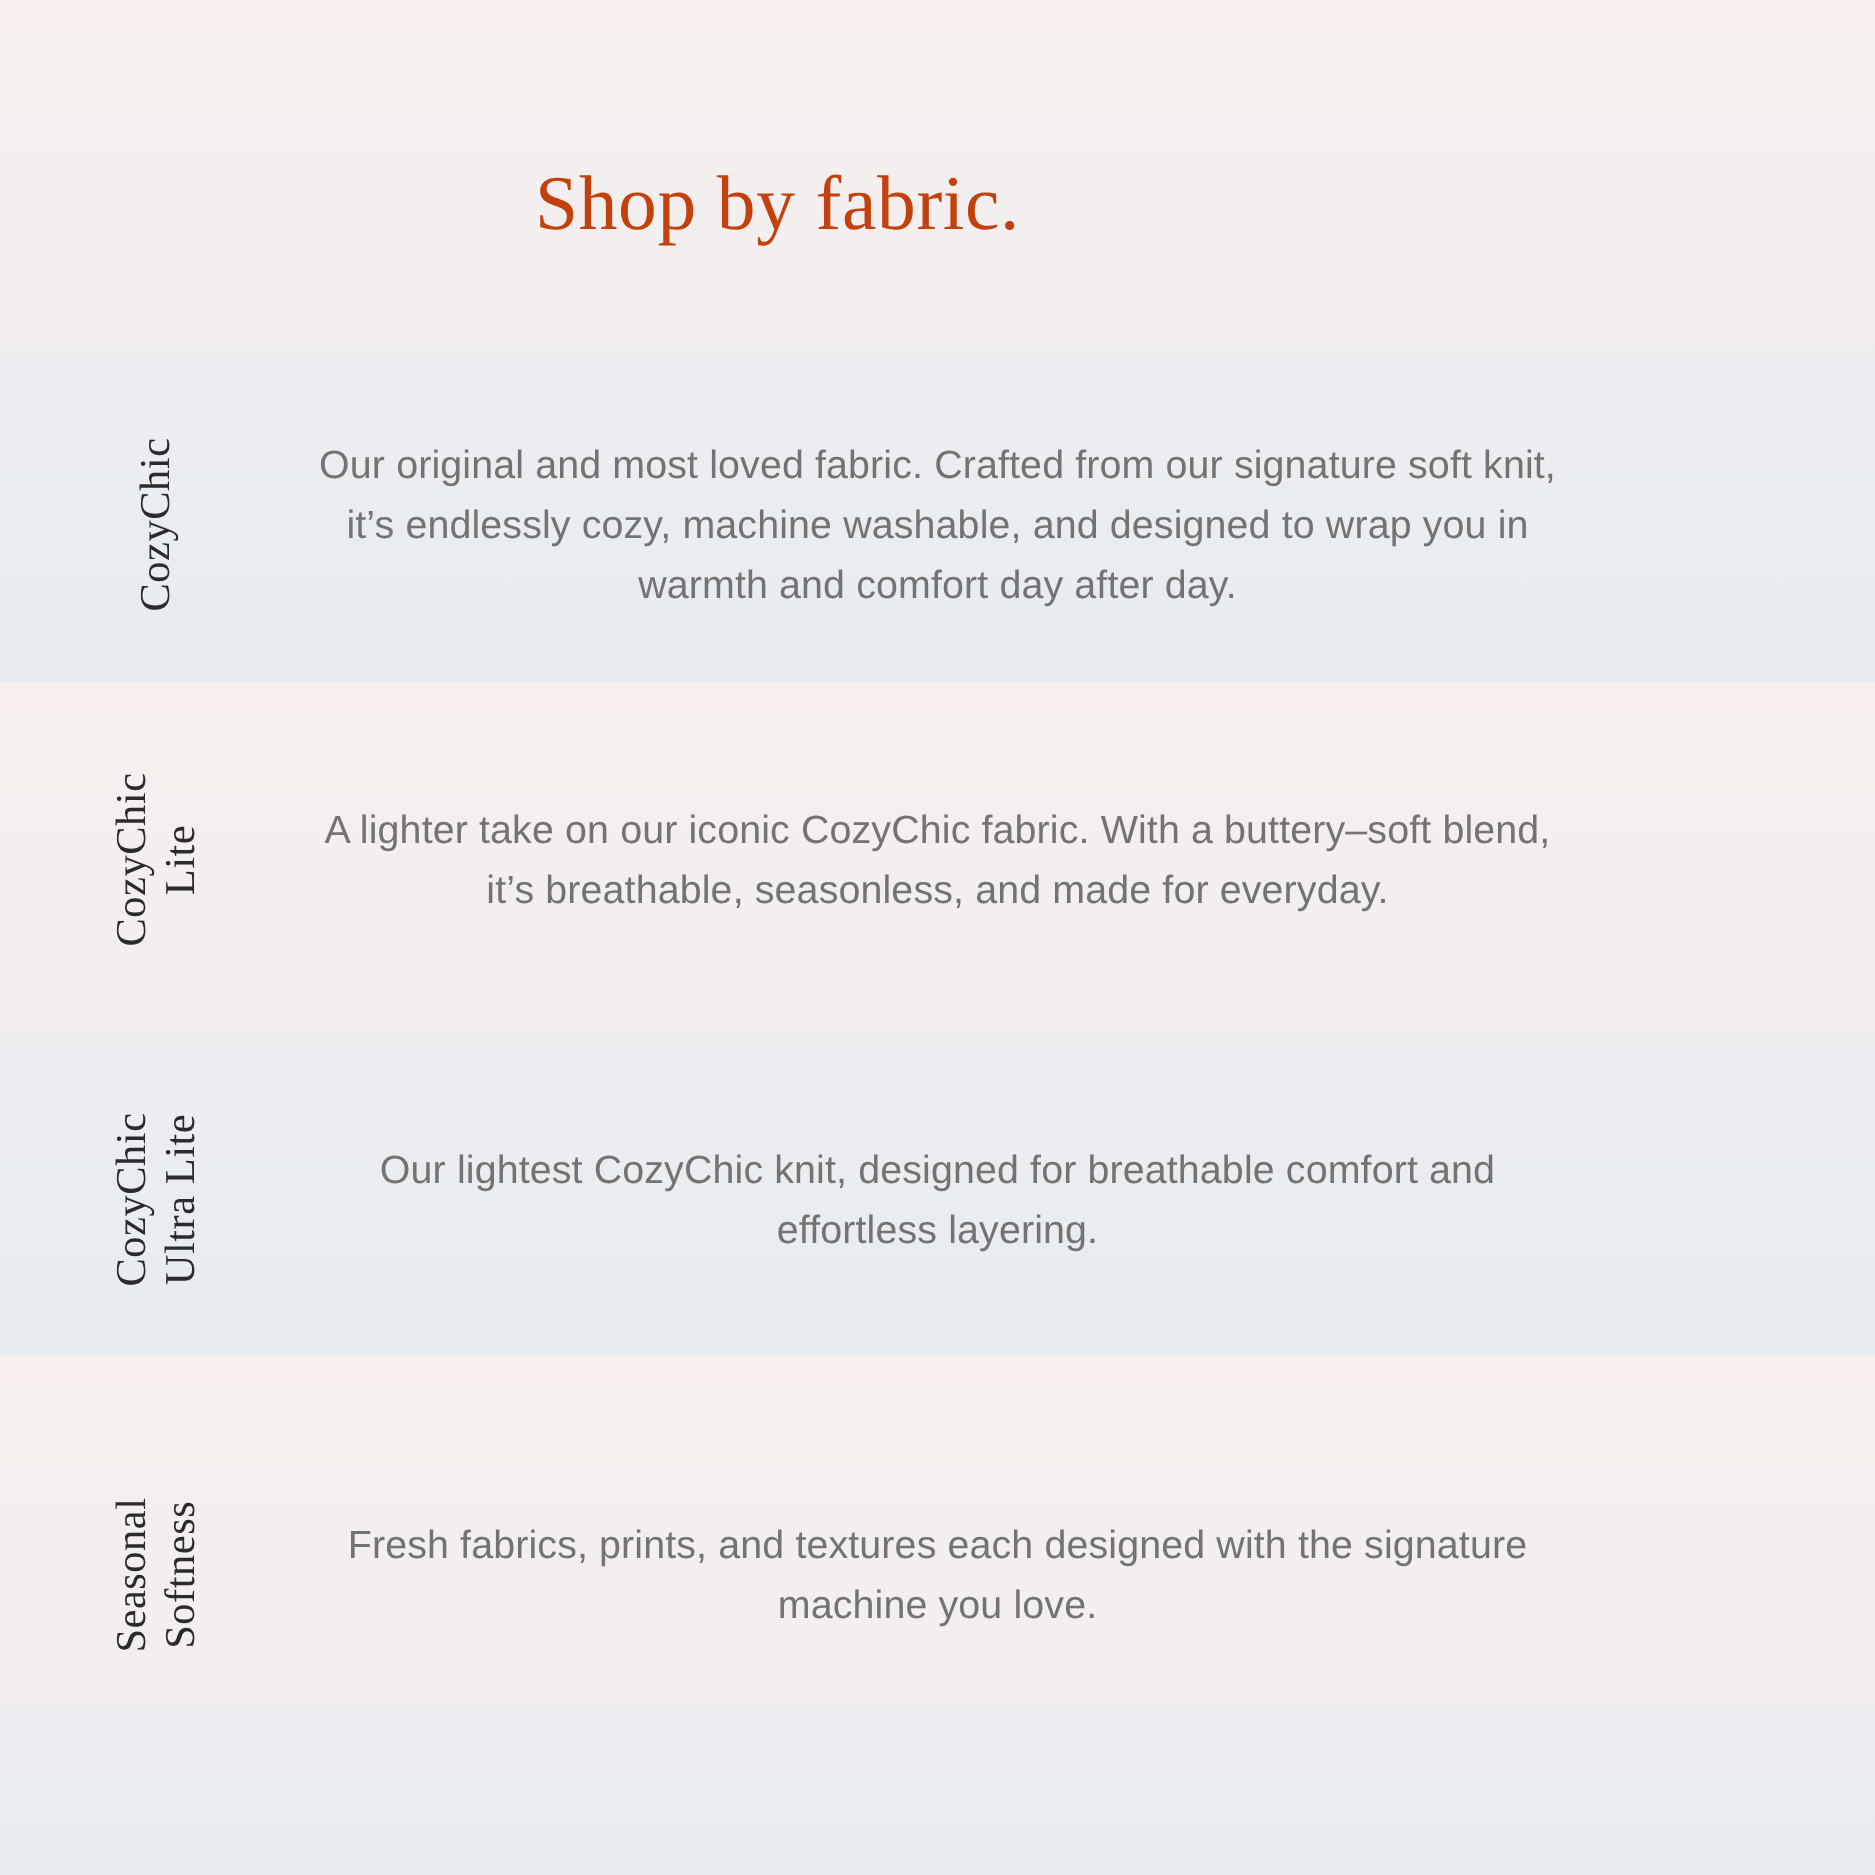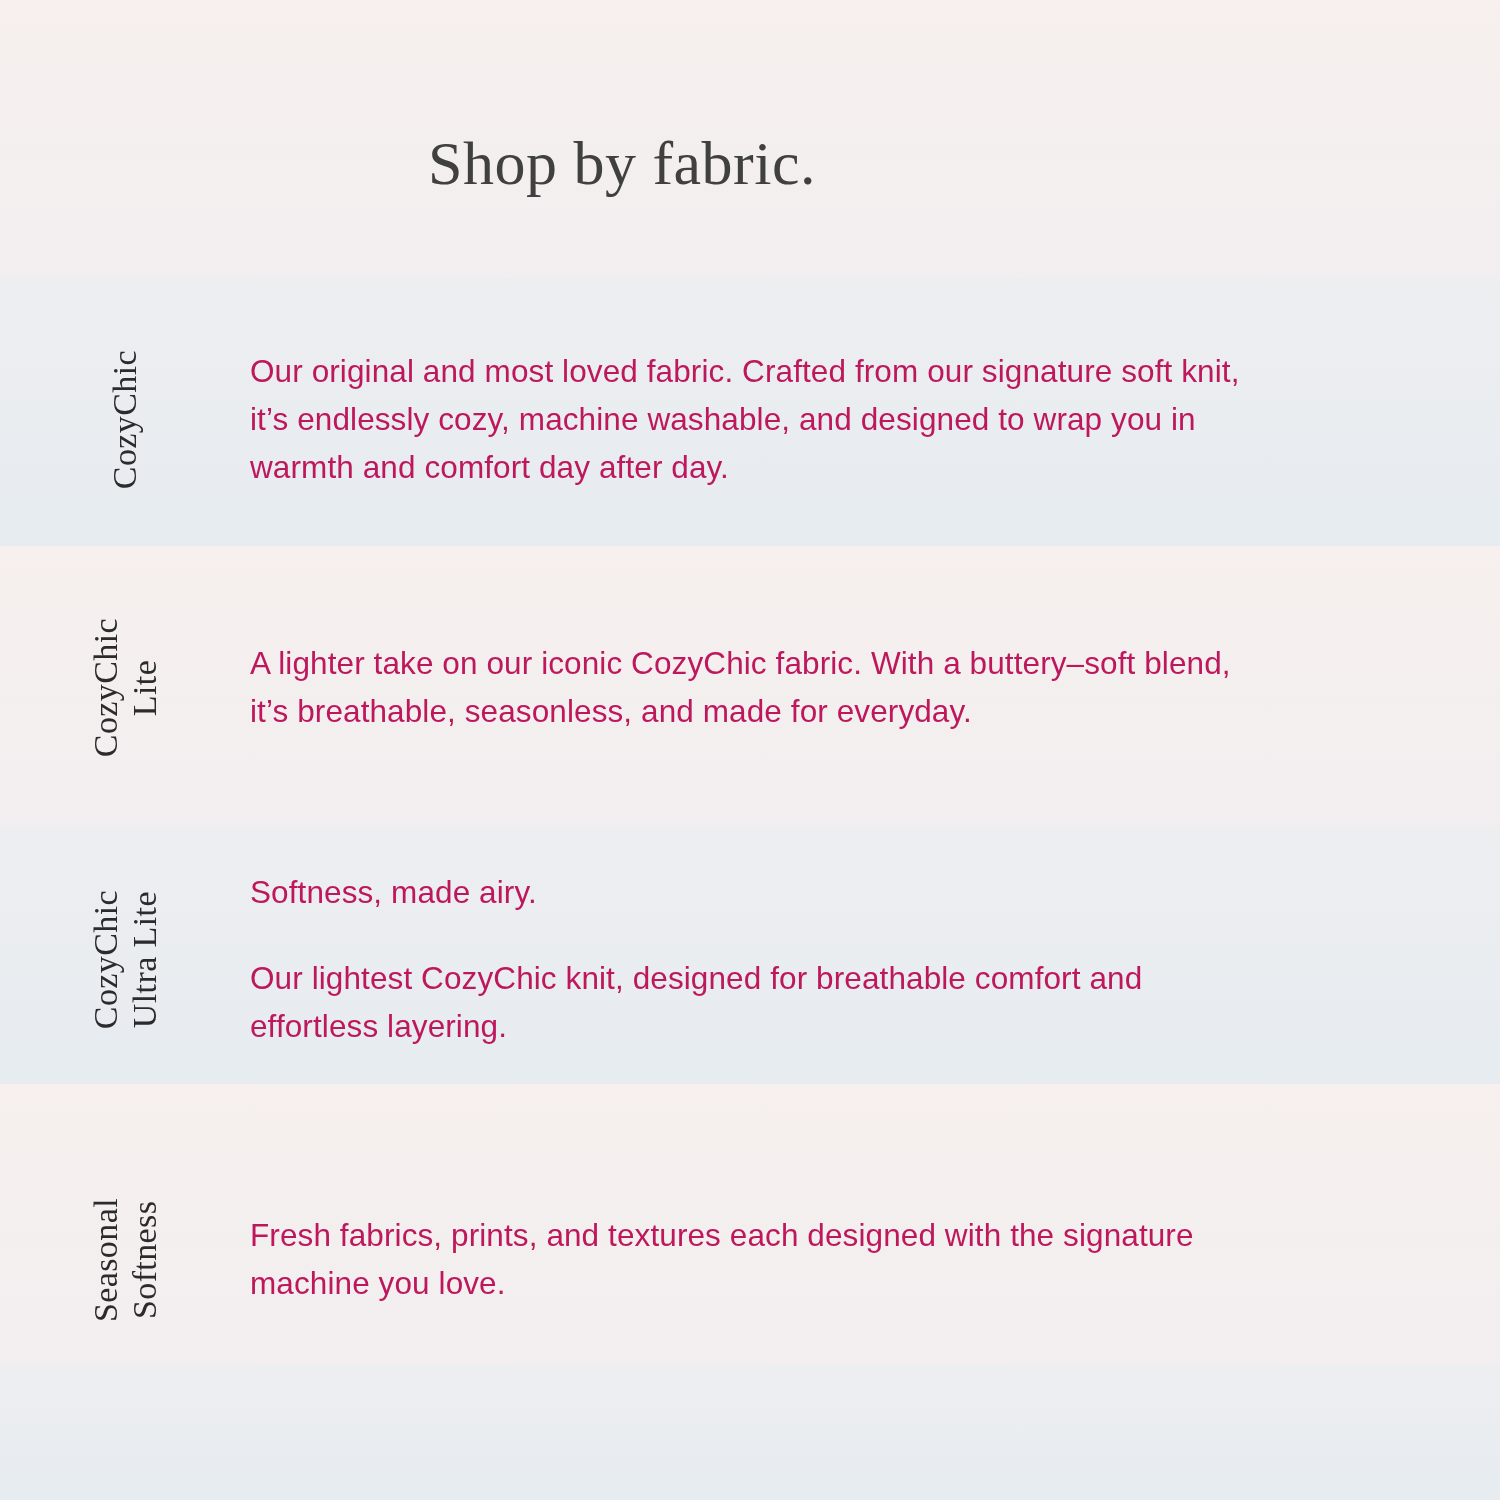--- a/index.html
+++ b/index.html
@@ -53,21 +53,21 @@
 
   .title {
     position: absolute;
     top: 128px;
     left: 0;
     width: 1244px;
     text-align: center;
     font-family: "Liberation Serif", serif;
     font-size: 62px;
     letter-spacing: 0.5px;
-    color: #404040;
+    color: #c2410c;
   }
 
   .row {
     position: absolute;
     left: 0;
     width: 1500px;
     display: flex;
     align-items: center;
   }
 
@@ -87,21 +87,22 @@
     line-height: 1.15;
     color: #2b2a2c;
     text-align: center;
     letter-spacing: 0.4px;
     white-space: pre-line;
   }
 
   .row-body {
     flex: 1 1 auto;
     padding-right: 250px;
-    color: #be185d;
+    text-align: center;
+    color: #737373;
     font-size: 31.5px;
     line-height: 1.52;
     font-family: "Liberation Sans", sans-serif;
     letter-spacing: 0.1px;
   }
 
   .row-body p {
     margin: 0;
   }
   .row-body p + p {
@@ -140,21 +141,20 @@
       <p>A lighter take on our iconic CozyChic fabric. With a buttery–soft blend, it’s breathable, seasonless, and made for everyday.</p>
     </div>
   </div>
 
   <div class="row" style="top:840px;height:240px;">
     <div class="row-label">
       <div class="vert">CozyChic
 Ultra Lite</div>
     </div>
     <div class="row-body">
-      <p>Softness, made airy.</p>
       <p>Our lightest CozyChic knit, designed for breathable comfort and effortless layering.</p>
     </div>
   </div>
 
   <div class="row" style="top:1140px;height:240px;">
     <div class="row-label">
       <div class="vert">Seasonal
 Softness</div>
     </div>
     <div class="row-body">

